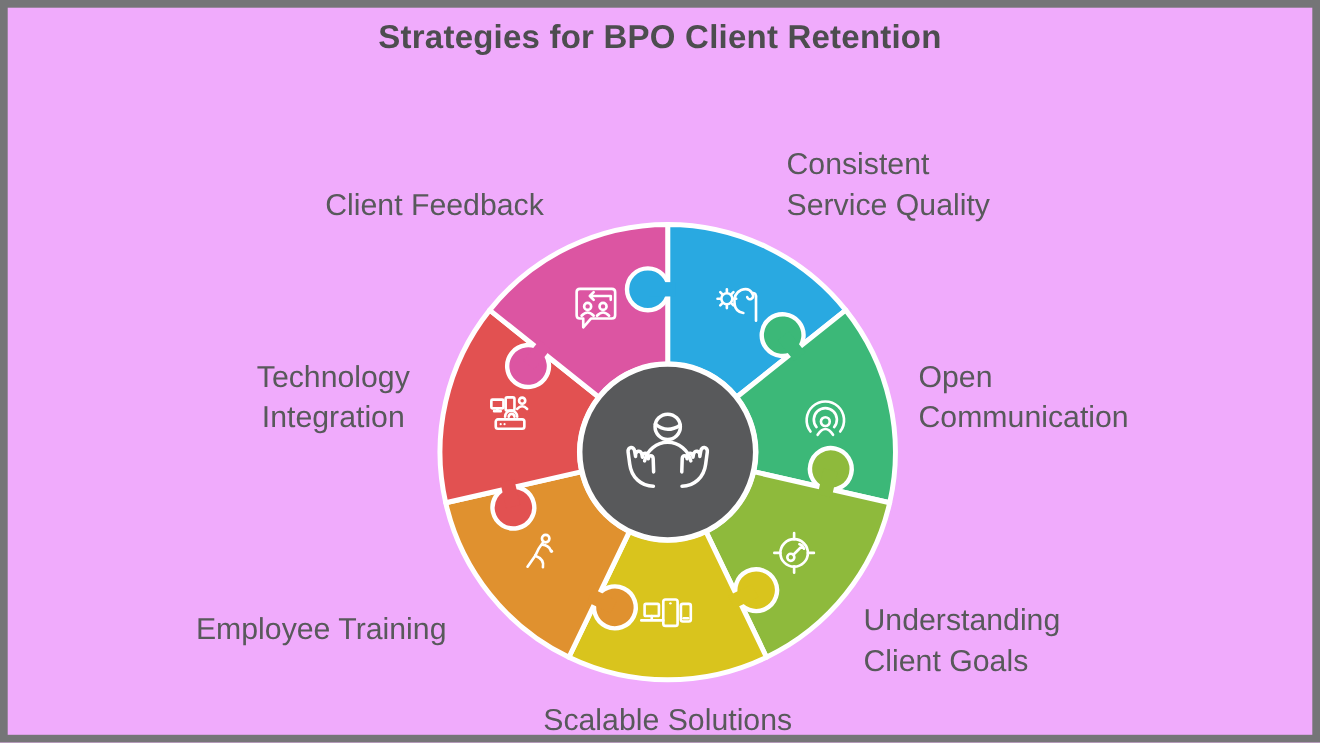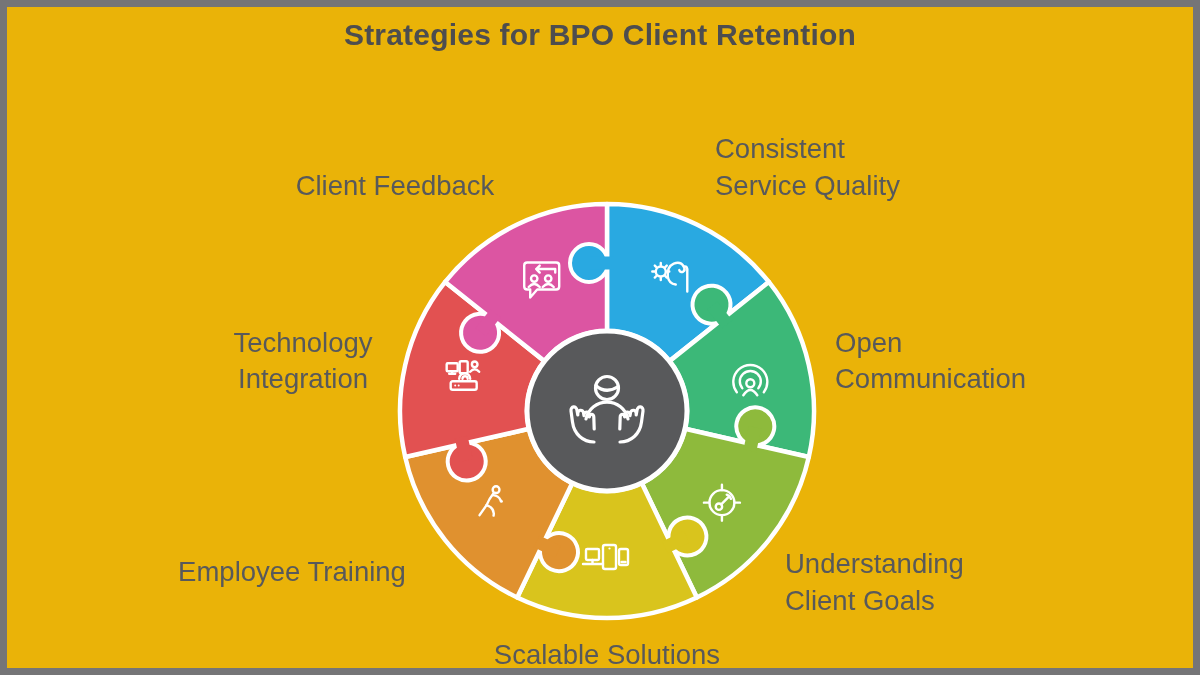--- a/index.html
+++ b/index.html
@@ -23,21 +23,21 @@
   }
   .wheel{
     position:absolute;
     left:0;top:0;
   }
   .wheel text{ font-family:"Liberation Sans", sans-serif; }
 </style>
 </head>
 <body>
 
-<div class="frame" style="border-color: rgb(117, 117, 119); background: #eab308;">
+<div class="frame" style="border-color: rgb(117, 117, 119); background: #f0abfc;">
   <div class="title" style="color: rgb(77, 77, 79);">Strategies for BPO Client Retention</div>
   <svg class="wheel" id="wheel" width="1200" height="675" viewBox="0 0 1200 675">
       <path d="M 600 197 A 207 207 0 0 1 761.8391168708822 274.93761101524217 L 662.5465185974424 354.1208158513013 A 80 80 0 0 0 600 324 Z" fill="#29a9e1" stroke="#fff" stroke-width="4.5" stroke-linejoin="round"></path>
       <path d="M 761.8391168708822 274.93761101524217 A 207 207 0 0 1 801.8100778216375 450.06183332895705 L 677.9942329745459 421.80167471650515 A 80 80 0 0 0 662.5465185974424 354.1208158513013 Z" fill="#3cb878" stroke="#fff" stroke-width="4.5" stroke-linejoin="round"></path>
       <path d="M 801.8100778216375 450.06183332895705 A 207 207 0 0 1 689.8139339973345 590.5005556558008 L 634.7106991294047 476.07750943219355 A 80 80 0 0 0 677.9942329745459 421.80167471650515 Z" fill="#8eba3c" stroke="#fff" stroke-width="4.5" stroke-linejoin="round"></path>
       <path d="M 689.8139339973345 590.5005556558008 A 207 207 0 0 1 510.1860660026655 590.5005556558008 L 565.2893008705954 476.07750943219355 A 80 80 0 0 0 634.7106991294047 476.07750943219355 Z" fill="#d9c41d" stroke="#fff" stroke-width="4.5" stroke-linejoin="round"></path>
       <path d="M 510.1860660026655 590.5005556558008 A 207 207 0 0 1 398.1899221783625 450.06183332895694 L 522.0057670254541 421.8016747165051 A 80 80 0 0 0 565.2893008705954 476.07750943219355 Z" fill="#e0912f" stroke="#fff" stroke-width="4.5" stroke-linejoin="round"></path>
       <path d="M 398.1899221783625 450.06183332895694 A 207 207 0 0 1 438.1608831291179 274.93761101524206 L 537.4534814025576 354.12081585130124 A 80 80 0 0 0 522.0057670254541 421.8016747165051 Z" fill="#e25151" stroke="#fff" stroke-width="4.5" stroke-linejoin="round"></path>
       <path d="M 438.1608831291178 274.93761101524217 A 207 207 0 0 1 600 197 L 600 324 A 80 80 0 0 0 537.4534814025576 354.12081585130136 Z" fill="#dc55a2" stroke="#fff" stroke-width="4.5" stroke-linejoin="round"></path>
       <g transform="translate(600 256) rotate(0)">

